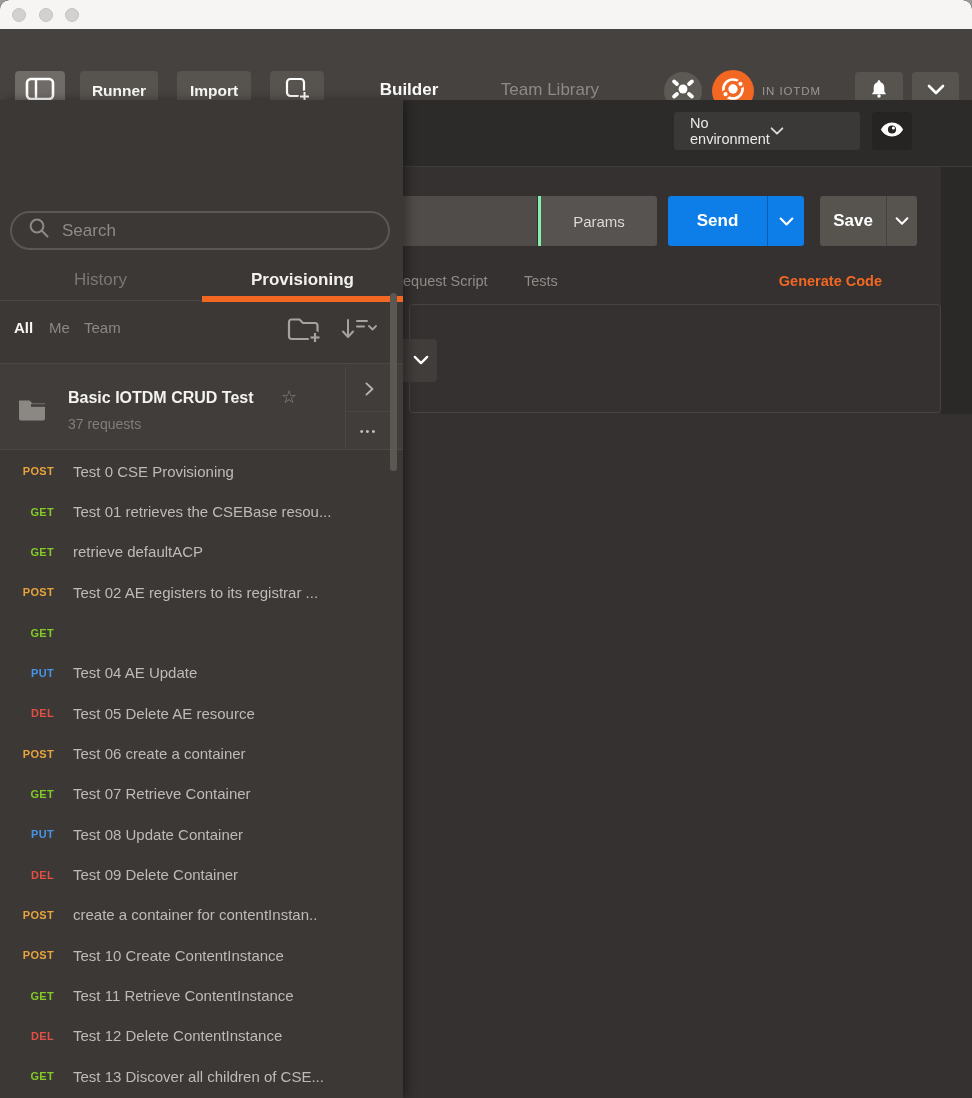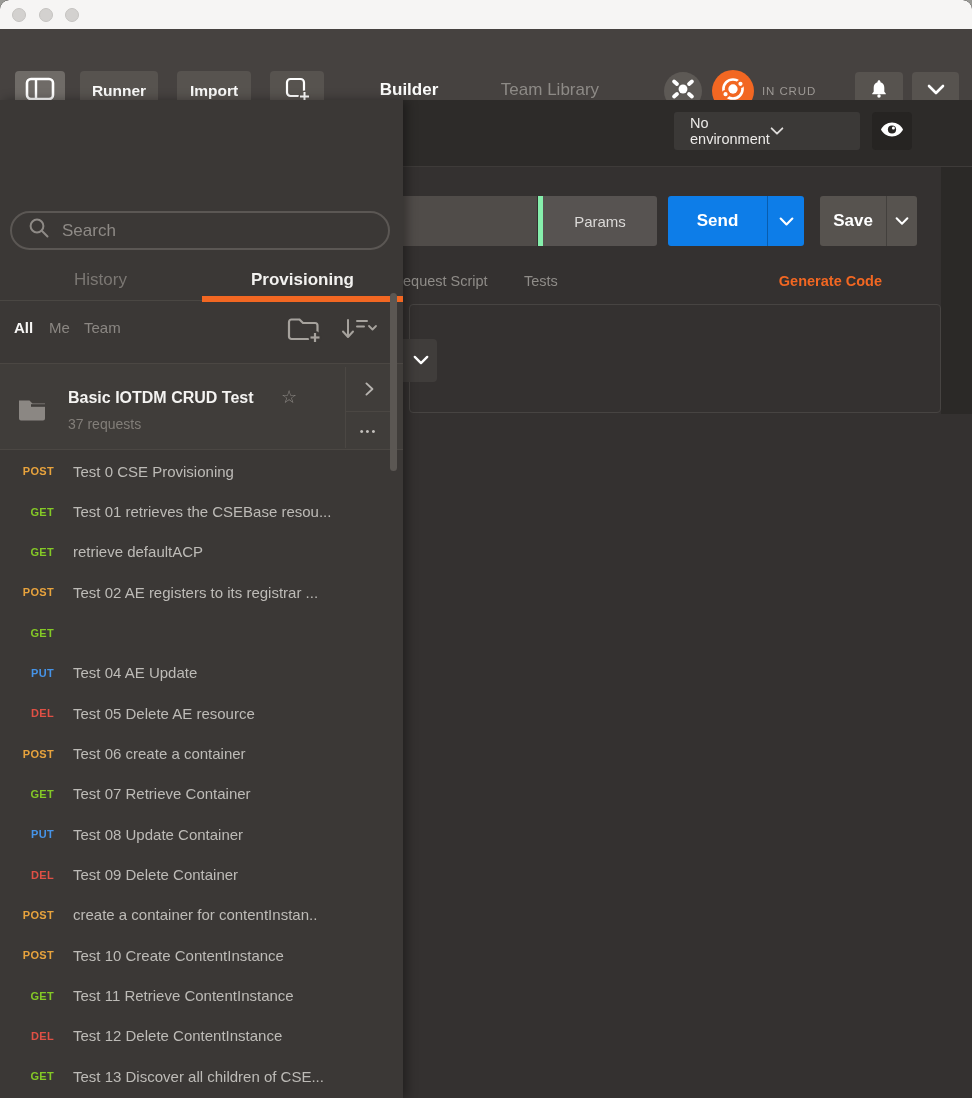--- a/index.html
+++ b/index.html
@@ -41,21 +41,21 @@
             padding:0 12px 0 16px; }
   .env-dd span { flex:1; }
   .eye-btn { position:absolute; left:872px; top:112px; width:40px; height:38px; background:#262422;
              border-radius:4px; display:flex; align-items:center; justify-content:center; }
   .main-div { position:absolute; left:0; top:166px; width:972px; height:1px; background:#3e3b39; }
   .gutter { position:absolute; left:941px; top:167px; width:31px; height:247px; background:#2b2927; }
 
   .url-stub { position:absolute; left:403px; top:196px; width:134px; height:50px; background:#504c49; }
   .params-btn { position:absolute; left:538px; top:196px; width:119px; height:50px; background:#575351;
                 border-radius:0 3px 3px 0; color:#dbd9d7; font-size:15px; display:flex;
-                align-items:center; justify-content:center; border-left:5px solid #86efac; }
+                align-items:center; justify-content:center; border-left:3px solid #86efac; }
   .split-btn { position:absolute; top:196px; height:50px; border-radius:3px; display:flex;
                color:#fff; font-weight:bold; font-size:17px; }
   .send-btn { left:668px; width:136px; background:#0d7de8; }
   .save-btn { left:820px; width:97px; background:#57534f; }
   .split-main { flex:1; display:flex; align-items:center; justify-content:center; }
   .split-arrow { width:37px; display:flex; align-items:center; justify-content:center;
                  border-left:1px solid rgba(0,0,0,.25); }
   .save-btn .split-arrow { width:31px; border-left:1px solid rgba(0,0,0,.22); }
 
   .rb-tab { position:absolute; top:273px; font-size:14.5px; color:#8f8c88; }
@@ -161,21 +161,21 @@
     <div class="circ sync">
       <span>
         <svg width="28" height="28" viewBox="0 0 24 24">
           <circle cx="12" cy="12" r="8.2" fill="none" stroke="#fff" stroke-width="2.2"></circle>
           <circle cx="12" cy="12" r="4" fill="#fff"></circle>
           <circle cx="18.4" cy="7.6" r="2.7" fill="#fff" stroke="#f26722" stroke-width="1.8"></circle>
           <circle cx="5.6" cy="16.4" r="2.7" fill="#fff" stroke="#f26722" stroke-width="1.8"></circle>
         </svg>
       </span>
     </div>
-    <div class="insync">IN CRUD</div>
+    <div class="insync">IN IOTDM</div>
 
     <div class="tb-btn bell-btn">
       <span>
         <svg width="22" height="22" viewBox="0 0 24 24" fill="#fff">
           <path d="M12 2.5c-.9 0-1.6.7-1.6 1.6v.6C7.6 5.5 6.2 7.8 6.2 10.6v4.3L4.6 16.8v1h14.8v-1l-1.6-1.9v-4.3c0-2.8-1.4-5.1-4.2-5.9v-.6c0-.9-.7-1.6-1.6-1.6z"></path>
           <circle cx="12" cy="19.6" r="1.9"></circle>
         </svg>
       </span>
     </div>
     <div class="tb-btn chev-btn">

